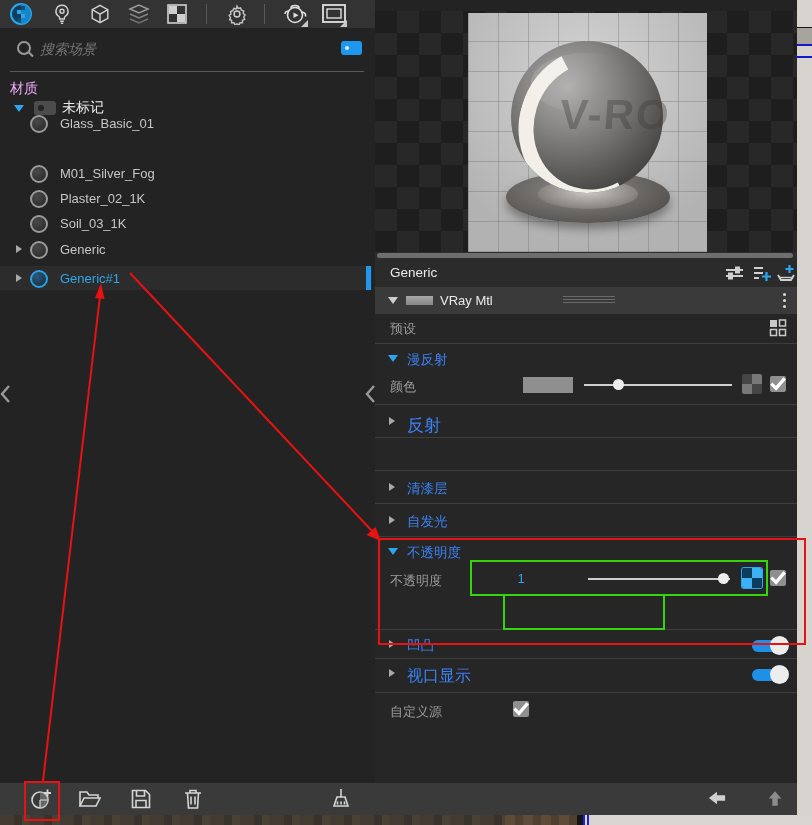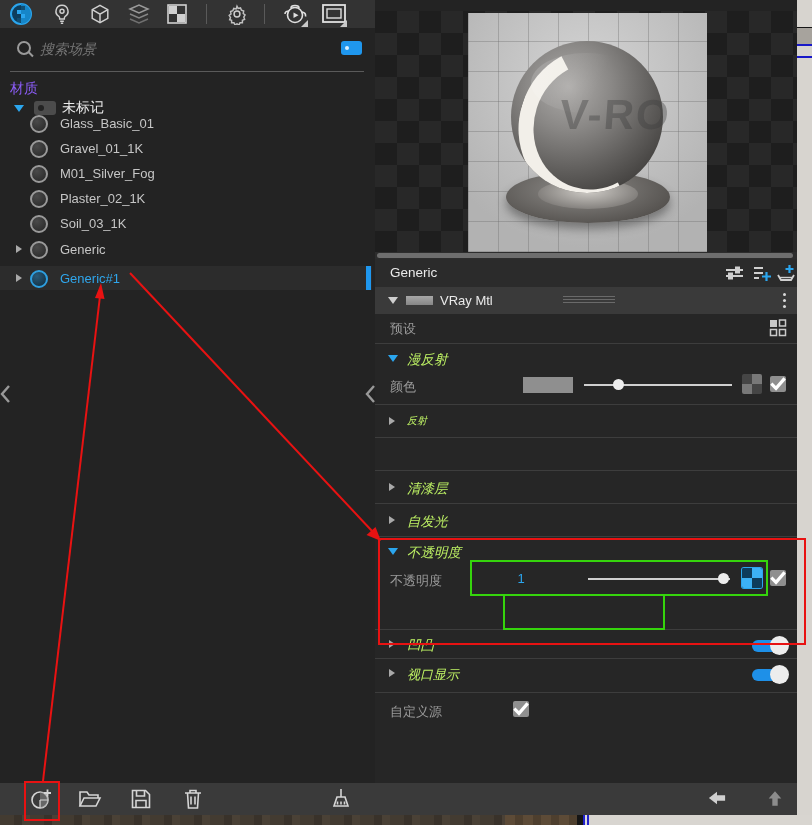--- a/index.html
+++ b/index.html
@@ -1,20 +1,20 @@
 <!DOCTYPE html>
 <html><head>
 <meta charset="utf-8">
 <style>
   html,body{margin:0;padding:0;background:#555;}
   #app{position:relative;width:812px;height:825px;overflow:hidden;background:#232323;
        font-family:"Liberation Sans","DejaVu Sans",sans-serif;-webkit-font-smoothing:antialiased;}
   .abs{position:absolute;}
   .lbl{color:#9a9a9a;font-size:13px;}
-  .wlbl{color:#bef264;font-size:13px;font-style:italic;}
+  .wlbl{color:#3b82f6;font-size:13px;}
   .blue{color:#2ba6ee;}
   .sep{position:absolute;height:1px;background:#3d3d3d;}
   .vsep{position:absolute;width:1px;background:#5a5a5a;}
   
   .tri-r{width:0;height:0;border-top:5px solid transparent;border-bottom:5px solid transparent;border-left:7px solid #a9a9a9;}
   .tri-r.sm{border-top-width:4px;border-bottom-width:4px;border-left-width:6px;}
   .tri-d{width:0;height:0;border-left:5px solid transparent;border-right:5px solid transparent;border-top:7px solid #2ba6ee;}
   .tri-d.gray{border-top-color:#cfcfcf;}
   .corner{width:0;height:0;border-left:7px solid transparent;border-bottom:7px solid #c9c9c9;}
   
@@ -123,37 +123,33 @@
   <div class="abs" style="left:0;top:28px;width:375px;height:755px;background:#232323;">
 
     <div class="abs" style="left:17px;top:13px;width:10px;height:10px;border:2px solid #9a9a9a;border-radius:50%;"></div>
     <div class="abs" style="left:27px;top:25px;width:7px;height:2px;background:#9a9a9a;transform:rotate(45deg);"></div>
     <input style="position: absolute; left: 38px; top: 9px; width: 290px; height: 22px; background: transparent; border: none; outline: none; color: rgb(207, 207, 207); font-size: 14px; font-style: italic; font-family: inherit;" placeholder="搜索场景">
     <div class="abs" style="left:341px;top:13px;width:21px;height:14px;background:#1f97ee;border-radius:3px;">
       <div class="abs" style="left:4px;top:5px;width:4px;height:4px;background:#d9f0ff;border-radius:50%;"></div>
     </div>
     <div class="sep" style="left:10px;top:43px;width:354px;background:#5a5a5a;"></div>
 
-    <div class="abs" style="left:10px;top:52px;font-size:14px;color:#8b5cf6;">材质</div>
+    <div class="abs" style="left:10px;top:52px;font-size:14px;color:#f0abfc;">材质</div>
 
     <div class="abs" style="left:0;top:68px;width:372px;height:24px;">
       <div class="abs tri-d" style="left:14px;top:9px;"></div>
       <div class="abs" style="left:34px;top:5px;width:22px;height:14px;background:#4c4c4c;border-radius:3px;">
         <div class="abs" style="left:4px;top:4px;width:6px;height:6px;background:#232323;border-radius:50%;"></div>
       </div>
       <span class="abs" style="left:62px;top:3px;font-size:14px;color:#eaeaea;">未标记</span>
     </div>
 
     <div class="abs" style="left:0;top:83px;width:372px;height:25px;text-align:center;">
       <div class="abs mat-circle" style="left:30px;top:4px;"></div>
       <span class="abs mat-name" style="left:60px;top:5px;">Glass_Basic_01</span>
-    </div>
-    <div class="abs" style="left:0;top:108px;width:372px;height:25px;">
-      <div class="abs mat-circle" style="left:30px;top:4px;"></div>
-      <span class="abs mat-name" style="left:60px;top:5px;">Gravel_01_1K</span>
     </div>
     <div class="abs" style="left:0;top:133px;width:372px;height:25px;">
       <div class="abs mat-circle" style="left:30px;top:4px;"></div>
       <span class="abs mat-name" style="left:60px;top:5px;">M01_Silver_Fog</span>
     </div>
     <div class="abs" style="left:0;top:158px;width:372px;height:25px;">
       <div class="abs mat-circle" style="left:30px;top:4px;"></div>
       <span class="abs mat-name" style="left:60px;top:5px;">Plaster_02_1K</span>
     </div>
     <div class="abs" style="left:0;top:183px;width:372px;height:25px;">
@@ -268,21 +264,21 @@
       <div class="abs chk" style="left:395px;top:5px;">
         <svg viewBox="0 0 12 10" fill="none" stroke="#fff" stroke-width="2.4">
             <path d="M1 5l3.5 3.5L11 1"></path>
           </svg>
       </div>
     </div>
     <div class="sep" style="left:0;top:393px;width:422px;"></div>
 
     <div class="abs" style="left:0;top:397px;width:422px;height:28px;">
       <div class="abs tri-r sm" style="position:absolute;left:14px;top:9px;"></div>
-      <span class="abs wlbl" style="left:32px;top:6px;font-size:10px;">反射</span>
+      <span class="abs wlbl" style="left:32px;top:6px;font-size:17px;">反射</span>
     </div>
     <div class="sep" style="left:0;top:426px;width:422px;"></div>
     <div class="sep" style="left:0;top:459px;width:422px;"></div>
     <div class="abs" style="left:0;top:463px;width:422px;height:28px;">
       <div class="abs tri-r sm" style="position:absolute;left:14px;top:9px;"></div>
       <span class="abs wlbl" style="left:32px;top:6px;font-size:13.5px;">清漆层</span>
     </div>
     <div class="sep" style="left:0;top:492px;width:422px;"></div>
     <div class="abs" style="left:0;top:496px;width:422px;height:28px;">
       <div class="abs tri-r sm" style="position:absolute;left:14px;top:9px;"></div>
@@ -314,21 +310,21 @@
       <div class="abs tri-r sm" style="position:absolute;left:14px;top:9px;"></div>
       <span class="abs wlbl" style="left:32px;top:6px;font-size:13.5px;">凹凸</span>
       <div class="toggle" style="left:377px;top:9px;">
           <div class="knob"></div>
         </div>
     </div>
     <div class="sep" style="left:0;top:647px;width:422px;"></div>
 
     <div class="abs" style="left:0;top:649px;width:422px;height:27px;">
       <div class="abs tri-r sm" style="position:absolute;left:14px;top:9px;"></div>
-      <span class="abs wlbl" style="left:32px;top:6px;font-size:13px;">视口显示</span>
+      <span class="abs wlbl" style="left:32px;top:6px;font-size:16px;">视口显示</span>
       <div class="toggle" style="left:377px;top:9px;">
           <div class="knob"></div>
         </div>
     </div>
     <div class="sep" style="left:0;top:681px;width:422px;"></div>
 
     <div class="abs" style="left:0;top:685px;width:422px;height:28px;">
       <span class="abs lbl" style="left:15px;top:7px;">自定义源</span>
       <div class="abs chk" style="left:138px;top:5px;">
         <svg viewBox="0 0 12 10" fill="none" stroke="#fff" stroke-width="2.4">

